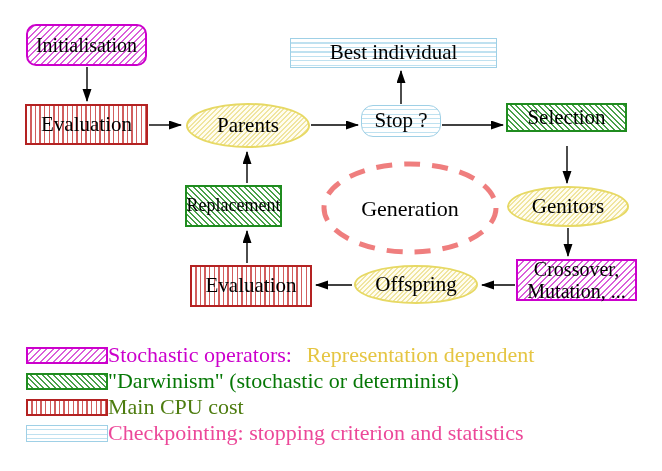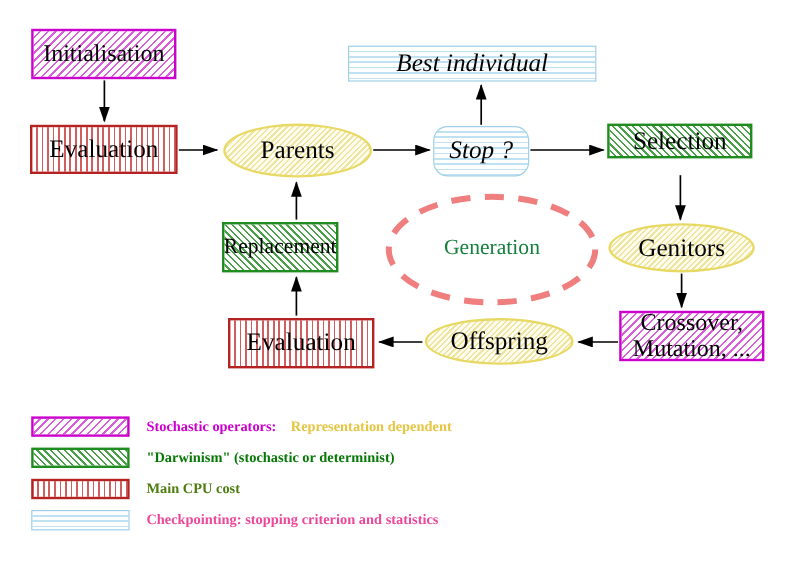--- a/index.html
+++ b/index.html
@@ -21,35 +21,34 @@
     background:repeating-linear-gradient(90deg,#ffffff 0 3.2px,#d15e5e 3.2px 4.6px);
     border:2px solid #b42222;
   }
   .hatch-green{
     background:repeating-linear-gradient(45deg,#ffffff 0 2.6px,#49a049 2.6px 4px);
     border:2px solid #1f8c1f;
   }
   .hatch-cyan{
     background:repeating-linear-gradient(180deg,#ffffff 0 3.1px,#bfe1f0 3.1px 4.5px);
     border:1px solid #9fd0e6;
-    font-style:italic;
   }
   .ellipse-yellow{
     background:repeating-linear-gradient(135deg,#fffdf0 0 2px,#f0e5a0 2px 3.4px);
     border:2px solid #e7d964;border-radius:50%;
   }
   .rounded{border-radius:12px;}
   .small-label{font-size:20px;white-space:normal;}
   .generation-label{
     position:absolute;left:324px;top:196px;width:172px;text-align:center;
-    color:#15803d;font-size:18px;
+    color:#000000;font-size:22px;
   }
   .legend-row{position:absolute;left:26px;display:flex;align-items:center;height:20px;}
   .legend-swatch{width:82px;height:17px;flex:0 0 auto;box-sizing:border-box;}
-  .legend-text{margin-left:14px;font-size:12px;font-weight:bold;white-space:nowrap;}
+  .legend-text{margin-left:0;font-size:22px;font-weight:normal;white-space:nowrap;}
   .leg-magenta{color:#cc00cc;}
   .leg-yellow{color:#e5c542;margin-left:9px;}
   .leg-green{color:#067806;}
   .leg-red{color:#4d7c0f;}
   .leg-cyan{color:#ec4899;}
 </style>
 </head>
 <body>
 
 <div class="canvas">
@@ -67,37 +66,37 @@
     <line x1="401" y1="104" x2="401" y2="71" stroke="#000" stroke-width="1.4" marker-end="url(#ah)"></line>
     <line x1="567" y1="146" x2="567" y2="183" stroke="#000" stroke-width="1.4" marker-end="url(#ah)"></line>
     <line x1="568" y1="228" x2="568" y2="256" stroke="#000" stroke-width="1.4" marker-end="url(#ah)"></line>
     <line x1="515" y1="285" x2="482" y2="285" stroke="#000" stroke-width="1.4" marker-end="url(#ah)"></line>
     <line x1="352" y1="285" x2="316" y2="285" stroke="#000" stroke-width="1.4" marker-end="url(#ah)"></line>
     <line x1="247" y1="263" x2="247" y2="231" stroke="#000" stroke-width="1.4" marker-end="url(#ah)"></line>
     <line x1="247" y1="183" x2="247" y2="152" stroke="#000" stroke-width="1.4" marker-end="url(#ah)"></line>
     <ellipse cx="410" cy="208" rx="86" ry="44" fill="none" stroke="#ef7e7e" stroke-width="5" stroke-dasharray="16 12"></ellipse>
   </svg>
 
-  <div class="node hatch-magenta" style="left:26px;top:24px;width:121px;height:42px;font-size:20px;">
+  <div class="node hatch-magenta" style="left:26px;top:24px;width:121px;height:42px;font-size:20px;border-radius:10px;">
     <span>Initialisation</span>
   </div>
 
   <div class="node hatch-red" style="left:25px;top:104px;width:123px;height:41px;">
     <span>Evaluation</span>
   </div>
 
   <div class="node ellipse-yellow" style="left:186px;top:103px;width:124px;height:45px;">
     <span>Parents</span>
   </div>
 
   <div class="node hatch-cyan" style="left:290px;top:38px;width:207px;height:30px;">
     <span>Best individual</span>
   </div>
 
-  <div class="node hatch-cyan rounded" style="left:361px;top:105px;width:80px;height:42px;">
+  <div class="node hatch-cyan rounded" style="left:361px;top:105px;width:80px;height:32px;">
     <span>Stop ?</span>
   </div>
 
   <div class="node hatch-green" style="left:506px;top:103px;width:121px;height:29px;">
     <span>Selection</span>
   </div>
 
   <div class="node ellipse-yellow" style="left:507px;top:186px;width:122px;height:41px;">
     <span>Genitors</span>
   </div>

